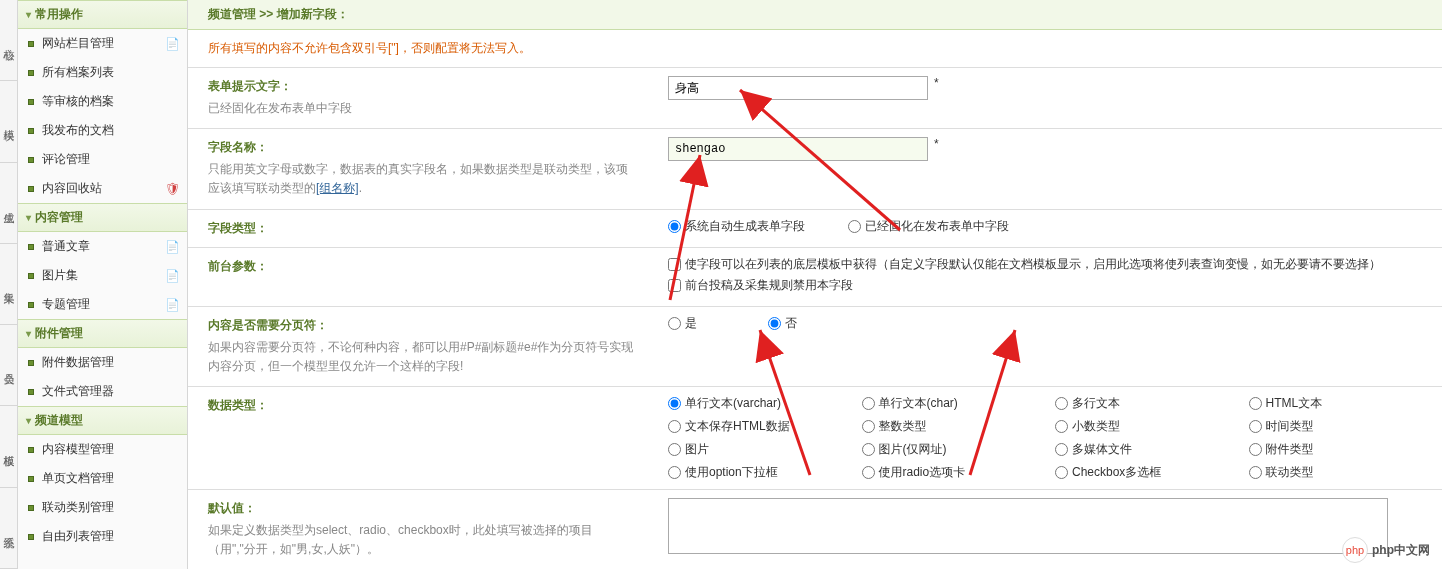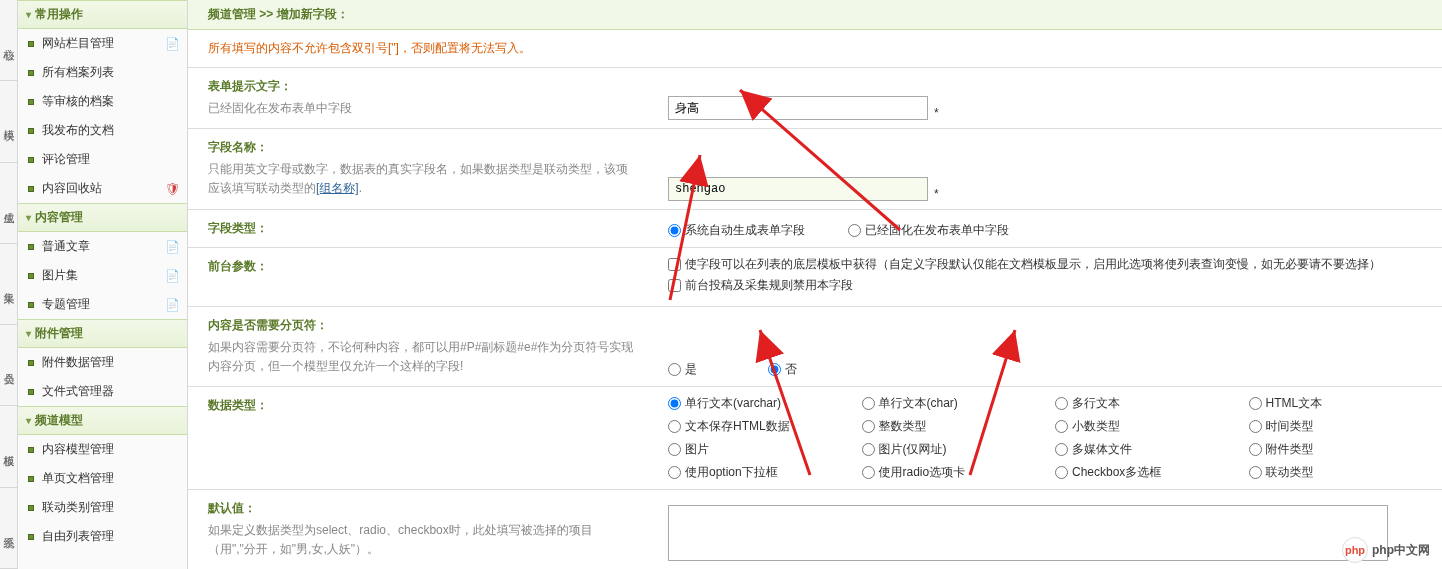--- a/index.html
+++ b/index.html
@@ -15,34 +15,34 @@
 .menu-item .label{flex:1;}
 .menu-item .icon{width:14px;height:14px;display:inline-block;}
 .main{flex:1;overflow:auto;position:relative;}
 .breadcrumb{background:#f2f8e8;border-bottom:1px solid #c8dda8;padding:6px 20px;color:#5a7a2a;font-weight:bold;}
 .warning{color:#d85a00;padding:10px 20px;font-size:12px;}
 .form-row{display:flex;border-top:1px solid #ddd;}
 .form-label{width:470px;padding:10px 20px;color:#333;}
 .form-label .title{color:#5a7a2a;font-weight:bold;}
 .form-label .desc{color:#888;margin-top:4px;line-height:1.6;}
 .form-label .desc a{color:#336699;text-decoration:underline;}
-.form-input{flex:1;padding:8px 10px;display:flex;align-items:flex-end;flex-wrap:wrap;}
+.form-input{flex:1;padding:8px 10px;display:flex;align-items:flex-start;flex-wrap:wrap;}
 .form-input input[type=text]{width:260px;padding:4px 6px;border:1px solid #aaa;font-size:12px;}
 .form-input .highlight{border:1px solid #a8c86a;background:#f6fbee;font-family:Liberation Mono, monospace;}
 .form-input .star{margin-left:6px;color:#333;}
 .radio-item{display:flex;align-items:center;margin-right:40px;min-width:140px;}
 .radio-item input{margin-right:4px;}
 .checkbox-line{display:flex;align-items:center;width:100%;margin-bottom:4px;}
 .checkbox-line input{margin-right:4px;}
 .data-type-grid{display:grid;grid-template-columns:repeat(4,1fr);gap:6px 10px;width:100%;}
 .data-type-grid .radio-item{min-width:0;margin-right:0;}
 textarea.default-val{width:720px;height:56px;border:1px solid #aaa;resize:none;}
 .svg-overlay{position:absolute;left:0;top:0;pointer-events:none;z-index:100;}
 .watermark{position:absolute;right:12px;bottom:6px;display:flex;align-items:center;gap:4px;font-weight:bold;color:#555;}
-.watermark .logo{width:26px;height:26px;border-radius:50%;background:#fff;display:flex;align-items:center;justify-content:center;color:#e84c3d;font-weight:bold;font-size:11px;border:1px solid #ddd;}
+.watermark .logo{width:26px;height:26px;border-radius:50%;background:#fff;display:flex;align-items:center;justify-content:center;color:#e84c3d;font-weight:normal;font-size:11px;border:1px solid #ddd;}
 </style>
 </head>
 <body>
 
 <div class="container">
 
   <div class="sidebar-tabs">
     <div>核心</div>
     <div>模块</div>
     <div>生成</div>

